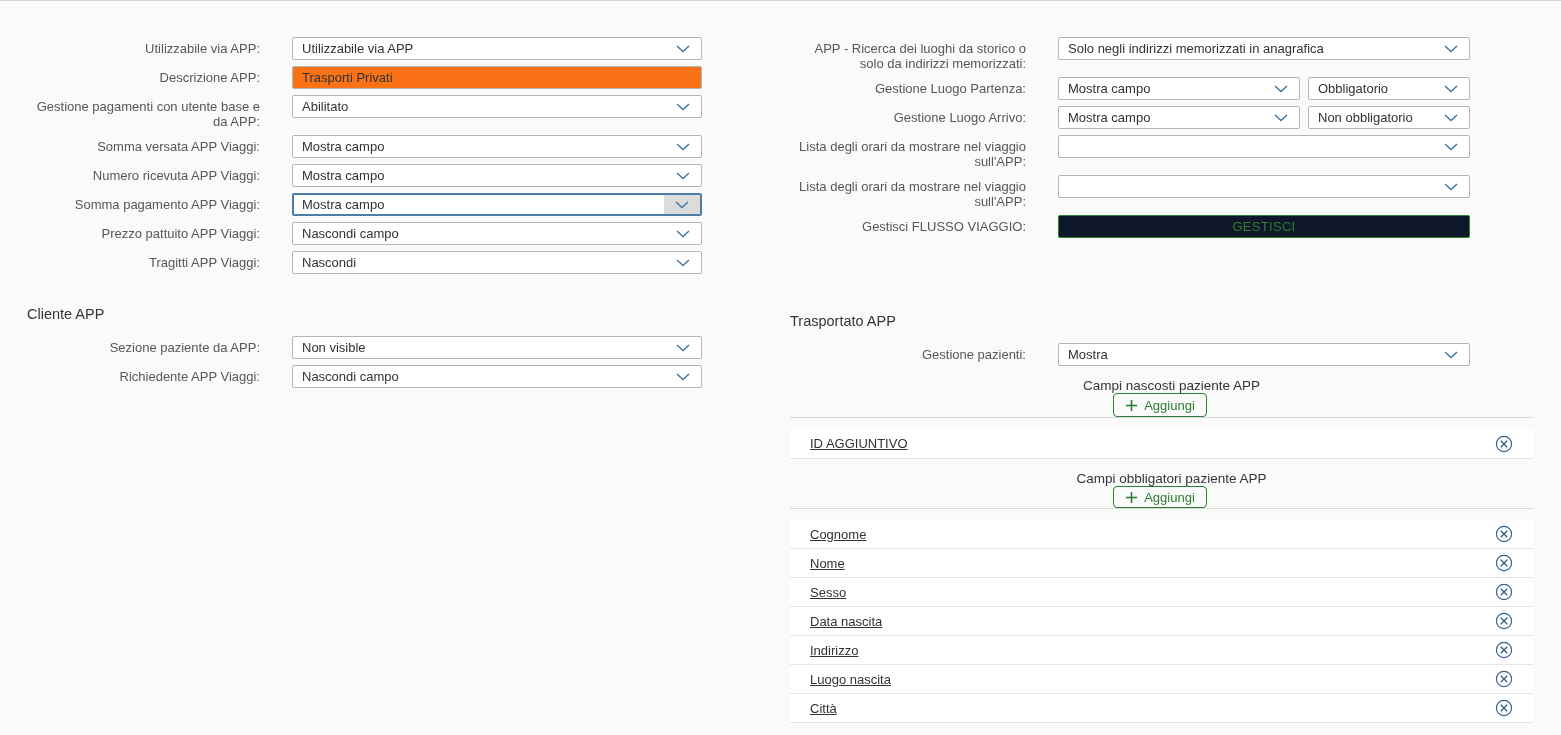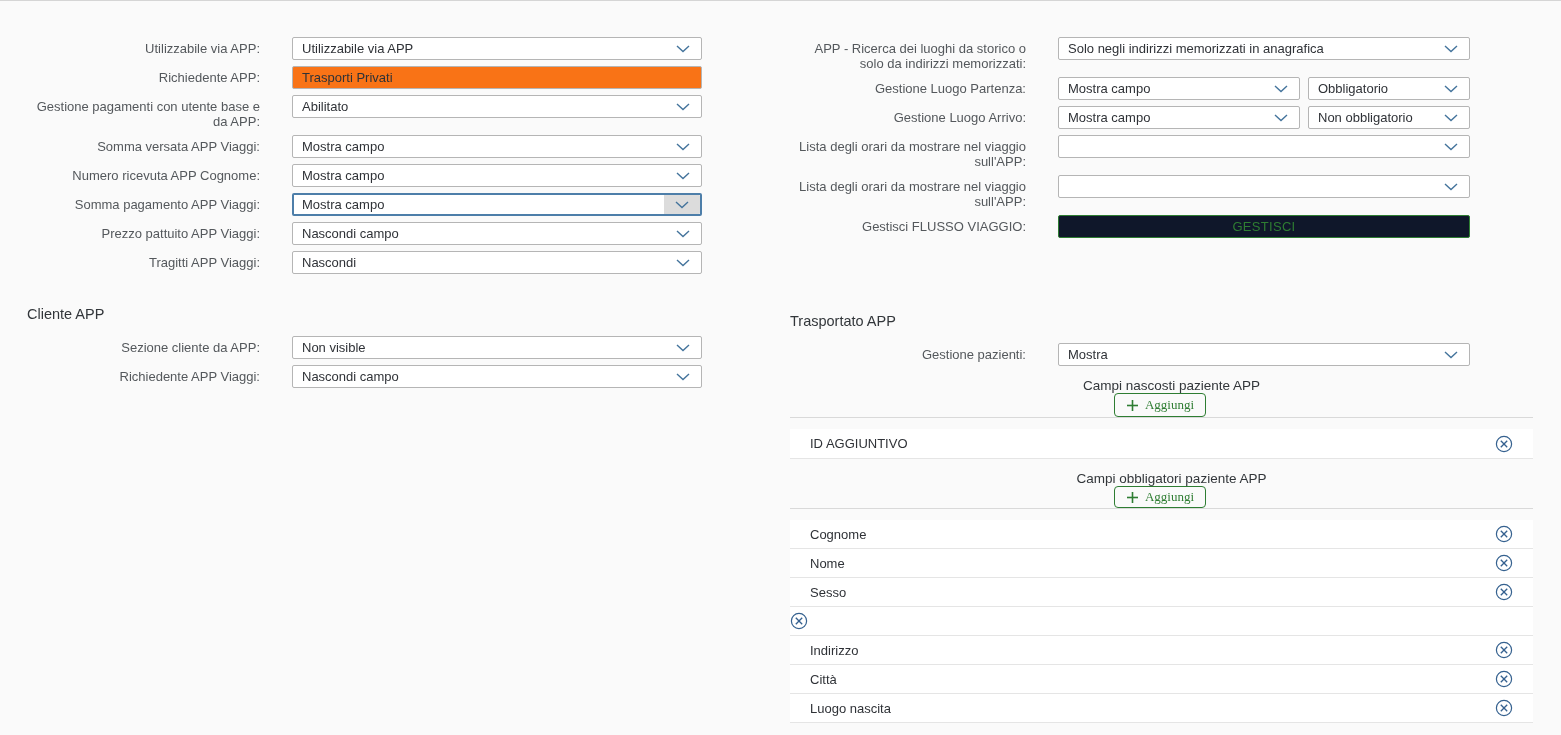--- a/index.html
+++ b/index.html
@@ -60,25 +60,25 @@
   .toolbar {
     height: 40px; margin-top: 12px; border-bottom: 1px solid #d9d9d9;
     display: flex; align-items: center; justify-content: space-between; flex-direction: column;
   }
   .toolbar.second { height: 38px; }
   .ttitle { font-size: 13.5px; color: #32363a; padding-left: 20px; }
   .addbtn {
     display: flex; align-items: center; gap: 6px; height: 24px; padding: 0 11px;
     border: 1px solid #2e7d32; border-radius: 4px; background: transparent;
     color: #2e7d32; font-size: 13px; margin-right: 3px; cursor: pointer;
-    font-family: Liberation Serif, serif;
+    font-family: Liberation Sans, sans-serif;
   }
   .plus-icon { display: flex; }
 
-  .list { margin-top: 11px; }
+  .list { margin-top: 11px; text-decoration: underline; }
   .lrow {
     height: 29px; background: #fff; border-bottom: 1px solid #e5e5e5;
     display: flex; align-items: center;
   }
   .lrow.tall { height: 30px; }
   .ltxt { flex: 1; padding-left: 20px; font-size: 13px; color: #2f3237; }
   .removebtn {
     flex: none; width: 18px; height: 18px; margin-right: 20px; cursor: pointer;
     background: none; border: none; padding: 0; display: flex; align-items: center; justify-content: center;
   }
@@ -97,21 +97,21 @@
           <span class="chev">
               <svg width="14" height="8" viewBox="0 0 14 8">
                 <polyline points="1,1 7,6.5 13,1" fill="none" stroke="#44749c" stroke-width="1.4"></polyline>
               </svg>
             </span>
         </div>
       </div>
     </div>
 
     <div class="frow">
-      <label class="flabel">Richiedente APP:</label>
+      <label class="flabel">Descrizione APP:</label>
       <div class="fctrl">
         <input class="tinput" type="text" value="Trasporti Privati" style="">
       </div>
     </div>
 
     <div class="frow">
       <label class="flabel">Gestione pagamenti con utente base e da APP:</label>
       <div class="fctrl">
         <div class="dd">
           <span class="ddv">Abilitato</span>
@@ -132,21 +132,21 @@
           <span class="chev">
               <svg width="14" height="8" viewBox="0 0 14 8">
                 <polyline points="1,1 7,6.5 13,1" fill="none" stroke="#44749c" stroke-width="1.4"></polyline>
               </svg>
             </span>
         </div>
       </div>
     </div>
 
     <div class="frow">
-      <label class="flabel">Numero ricevuta APP Cognome:</label>
+      <label class="flabel">Numero ricevuta APP Viaggi:</label>
       <div class="fctrl">
         <div class="dd">
           <span class="ddv">Mostra campo</span>
           <span class="chev">
               <svg width="14" height="8" viewBox="0 0 14 8">
                 <polyline points="1,1 7,6.5 13,1" fill="none" stroke="#44749c" stroke-width="1.4"></polyline>
               </svg>
             </span>
         </div>
       </div>
@@ -191,21 +191,21 @@
               </svg>
             </span>
         </div>
       </div>
     </div>
   </div>
 
   <div class="shead shead-left">Cliente APP</div>
 
   <div class="frow">
-    <label class="flabel">Sezione cliente da APP:</label>
+    <label class="flabel">Sezione paziente da APP:</label>
     <div class="fctrl">
       <div class="dd">
         <span class="ddv">Non visible</span>
         <span class="chev">
             <svg width="14" height="8" viewBox="0 0 14 8">
               <polyline points="1,1 7,6.5 13,1" fill="none" stroke="#44749c" stroke-width="1.4"></polyline>
             </svg>
           </span>
       </div>
     </div>
@@ -403,52 +403,53 @@
       <span class="ltxt">Sesso</span>
       <button class="removebtn">
           <svg width="18" height="18" viewBox="0 0 18 18">
             <circle cx="9" cy="9" r="7.6" fill="none" stroke="#35618f" stroke-width="1.2"></circle>
             <line x1="5.8" y1="5.8" x2="12.2" y2="12.2" stroke="#35618f" stroke-width="1.3"></line>
             <line x1="12.2" y1="5.8" x2="5.8" y2="12.2" stroke="#35618f" stroke-width="1.3"></line>
           </svg>
         </button>
     </div>
     <div class="lrow">
+      <span class="ltxt">Data nascita</span>
       <button class="removebtn">
           <svg width="18" height="18" viewBox="0 0 18 18">
             <circle cx="9" cy="9" r="7.6" fill="none" stroke="#35618f" stroke-width="1.2"></circle>
             <line x1="5.8" y1="5.8" x2="12.2" y2="12.2" stroke="#35618f" stroke-width="1.3"></line>
             <line x1="12.2" y1="5.8" x2="5.8" y2="12.2" stroke="#35618f" stroke-width="1.3"></line>
           </svg>
         </button>
     </div>
     <div class="lrow">
       <span class="ltxt">Indirizzo</span>
       <button class="removebtn">
           <svg width="18" height="18" viewBox="0 0 18 18">
             <circle cx="9" cy="9" r="7.6" fill="none" stroke="#35618f" stroke-width="1.2"></circle>
             <line x1="5.8" y1="5.8" x2="12.2" y2="12.2" stroke="#35618f" stroke-width="1.3"></line>
             <line x1="12.2" y1="5.8" x2="5.8" y2="12.2" stroke="#35618f" stroke-width="1.3"></line>
           </svg>
         </button>
     </div>
     <div class="lrow">
+      <span class="ltxt">Luogo nascita</span>
+      <button class="removebtn">
+          <svg width="18" height="18" viewBox="0 0 18 18">
+            <circle cx="9" cy="9" r="7.6" fill="none" stroke="#35618f" stroke-width="1.2"></circle>
+            <line x1="5.8" y1="5.8" x2="12.2" y2="12.2" stroke="#35618f" stroke-width="1.3"></line>
+            <line x1="12.2" y1="5.8" x2="5.8" y2="12.2" stroke="#35618f" stroke-width="1.3"></line>
+          </svg>
+        </button>
+    </div>
+    <div class="lrow">
       <span class="ltxt">Città</span>
       <button class="removebtn">
           <svg width="18" height="18" viewBox="0 0 18 18">
             <circle cx="9" cy="9" r="7.6" fill="none" stroke="#35618f" stroke-width="1.2"></circle>
             <line x1="5.8" y1="5.8" x2="12.2" y2="12.2" stroke="#35618f" stroke-width="1.3"></line>
             <line x1="12.2" y1="5.8" x2="5.8" y2="12.2" stroke="#35618f" stroke-width="1.3"></line>
           </svg>
         </button>
     </div>
-    <div class="lrow">
-      <span class="ltxt">Luogo nascita</span>
-      <button class="removebtn">
-          <svg width="18" height="18" viewBox="0 0 18 18">
-            <circle cx="9" cy="9" r="7.6" fill="none" stroke="#35618f" stroke-width="1.2"></circle>
-            <line x1="5.8" y1="5.8" x2="12.2" y2="12.2" stroke="#35618f" stroke-width="1.3"></line>
-            <line x1="12.2" y1="5.8" x2="5.8" y2="12.2" stroke="#35618f" stroke-width="1.3"></line>
-          </svg>
-        </button>
-    </div>
   </div>
 </div>
 
 </body></html>

